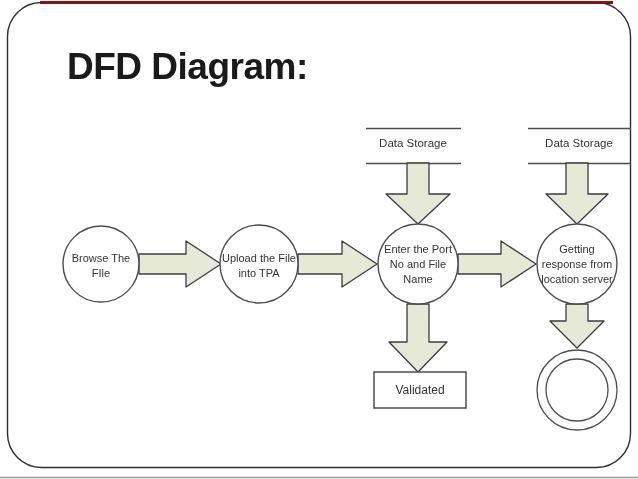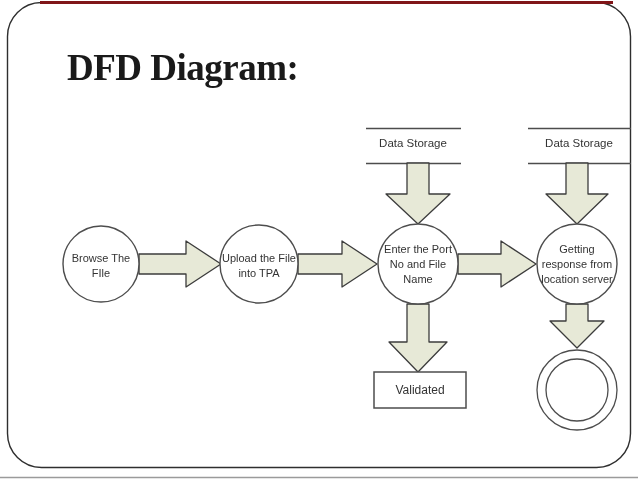--- a/index.html
+++ b/index.html
@@ -2,21 +2,21 @@
 <html><head>
 <meta charset="utf-8">
 <style>
   html,body{margin:0;padding:0;background:#ffffff;}
   .stage{
     position:relative;width:638px;height:479px;overflow:hidden;
     background:#ffffff;font-family:"Liberation Sans",sans-serif;
   }
   .slide-title{
     position:absolute;left:67px;top:46px;
-    font-size:37px;font-weight:bold;color:#1a1a1a;letter-spacing:-0.5px;font-family:Liberation Serif, serif;
+    font-size:37px;font-weight:bold;color:#1a1a1a;letter-spacing:-0.5px;
   }
   svg{position:absolute;left:0;top:0;}
   .frame-border{fill:none;stroke:#2e2e2e;stroke-width:1.4;}
   .top-accent{stroke-width:3;fill:none;}
   .bottom-divider{stroke:#9b9b9b;stroke-width:1.6;}
   .ds-line{stroke:#4d4d4d;stroke-width:1.6;}
   .block-arrow{stroke:#3c3c3c;stroke-width:1.3;stroke-linejoin:round;}
   .process-circle{fill:#ffffff;stroke:#4d4d4d;stroke-width:1.4;}
   .end-circle{fill:#ffffff;stroke:#4d4d4d;stroke-width:1.3;}
   .validated-rect{fill:#ffffff;stroke:#4d4d4d;stroke-width:1.5;}

